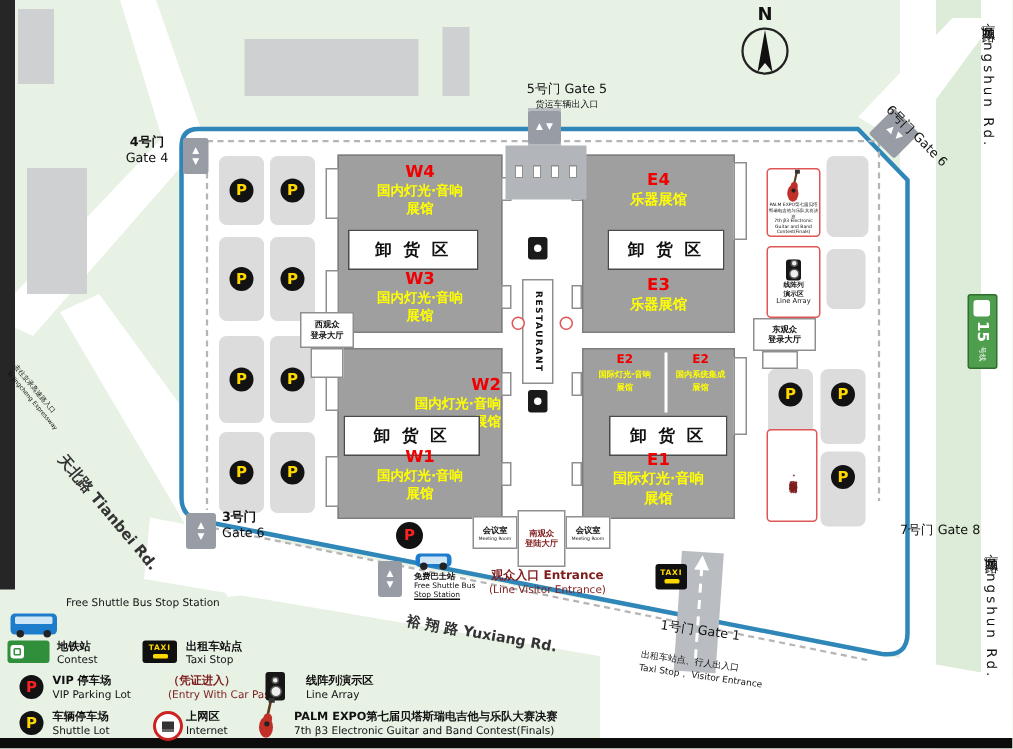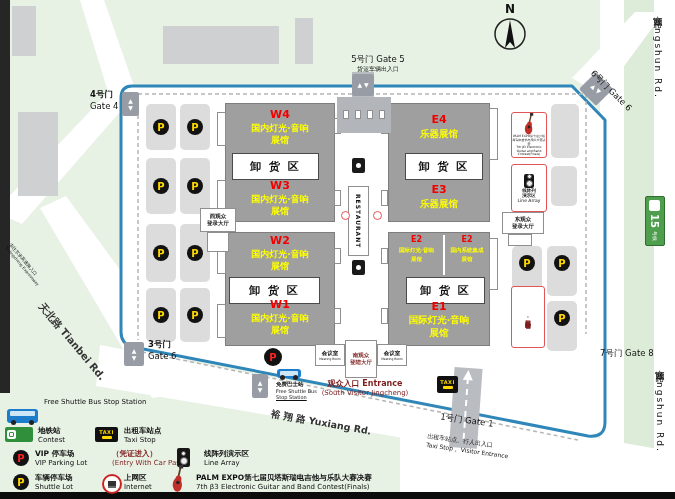--- a/index.html
+++ b/index.html
@@ -109,21 +109,21 @@
       <div class="hname" style="font-size:9px;margin-top:2px">展馆</div>
     </div>
     <div class="ab unload ctr" style="left:6px;top:49px;width:85px;height:25px">卸 货 区</div>
     <div class="ab" style="left:0;top:76px;width:108px;text-align:center">
       <div class="code" style="font-size:11px">W3</div>
       <div class="hname" style="font-size:9px;margin-top:3px">国内灯光·音响</div>
       <div class="hname" style="font-size:9px;margin-top:2px">展馆</div>
     </div>
   </div>
   <div class="ab hall" style="left:225px;top:232px;width:110px;height:114px">
-    <div class="ab" style="left:0;top:2px;width:108px;text-align:center">
+    <div class="ab" style="left:0;top:18px;width:108px;text-align:right">
       <div class="code" style="font-size:11px">W2</div>
       <div class="hname" style="font-size:9px;margin-top:3px">国内灯光·音响</div>
       <div class="hname" style="font-size:9px;margin-top:2px">展馆</div>
     </div>
     <div class="ab unload ctr" style="left:3px;top:44px;width:89px;height:25px">卸 货 区</div>
     <div class="ab" style="left:0;top:66px;width:108px;text-align:center">
       <div class="code" style="font-size:11px">W1</div>
       <div class="hname" style="font-size:9px;margin-top:3px">国内灯光·音响</div>
       <div class="hname" style="font-size:9px;margin-top:2px">展馆</div>
     </div>
@@ -211,21 +211,21 @@
   <div class="ab wbox col" style="left:345px;top:340px;width:32px;height:38px">
     <div class="t-red" style="font-size:5.5px;font-weight:bold">南观众</div>
     <div class="t-red" style="font-size:5.5px;font-weight:bold">登陆大厅</div>
   </div>
   <div class="ab wbox col" style="left:377px;top:344px;width:30px;height:22px">
     <div style="font-size:5.5px;font-weight:bold">会议室</div>
     <div style="font-size:3px">Meeting Room</div>
   </div>
   <div class="ab t-red" style="left:300px;top:378px;width:130px;text-align:center">
     <div style="font-size:8px;font-weight:bold;white-space:nowrap">观众入口 Entrance</div>
-    <div style="font-size:7px;white-space:nowrap">(South Visitor Jingcheng)</div>
+    <div style="font-size:7px;white-space:nowrap">(Line Visitor Entrance)</div>
   </div>
   <div class="ab pbadge vip" style="left:264px;top:348px;width:18px;height:18px">P</div>
 
   <div class="ab gate-ico" style="left:252px;top:374px;width:16px;height:24px">
       <span>▲</span>
       <span>▼</span>
     </div>
   <div class="ab bus-ico" style="left:277px;top:369px;width:24px;height:9px">
     <span class="win"></span>
       <span class="wh" style="left:3px"></span>
@@ -268,21 +268,21 @@
   <div class="ab stall" style="left:512px;top:246px;width:30px;height:50px"></div>
   <div class="ab stall" style="left:547px;top:246px;width:30px;height:50px"></div>
   <div class="ab stall" style="left:547px;top:301px;width:30px;height:50px"></div>
   <div class="ab pbadge" style="left:519px;top:255px">P</div>
   <div class="ab pbadge" style="left:554px;top:255px">P</div>
   <div class="ab pbadge" style="left:554px;top:310px">P</div>
   <div class="ab redbox ctr" style="left:511px;top:286px;width:34px;height:62px">
     <span class="t-red" style="writing-mode:vertical-rl;font-size:5.5px;font-weight:bold;line-height:1.6">国内灯光·音响展馆</span>
   </div>
 
-  <div class="ab" style="left:90px;top:89px;width:36px;text-align:left">
+  <div class="ab" style="left:80px;top:89px;width:36px;text-align:center">
     <div style="font-size:8.5px;font-weight:bold">4号门</div>
     <div style="font-size:8.5px">Gate 4</div>
   </div>
   <div class="ab gate-ico" style="left:122px;top:92px;width:17px;height:24px">
       <span>▲</span>
       <span>▼</span>
     </div>
 
   <div class="ab nowrap" style="left:336px;top:54px;width:84px;text-align:center;font-size:8.5px">5号门 Gate 5</div>
   <div class="ab nowrap" style="left:336px;top:65px;width:84px;text-align:center;font-size:6px">货运车辆出入口</div>

